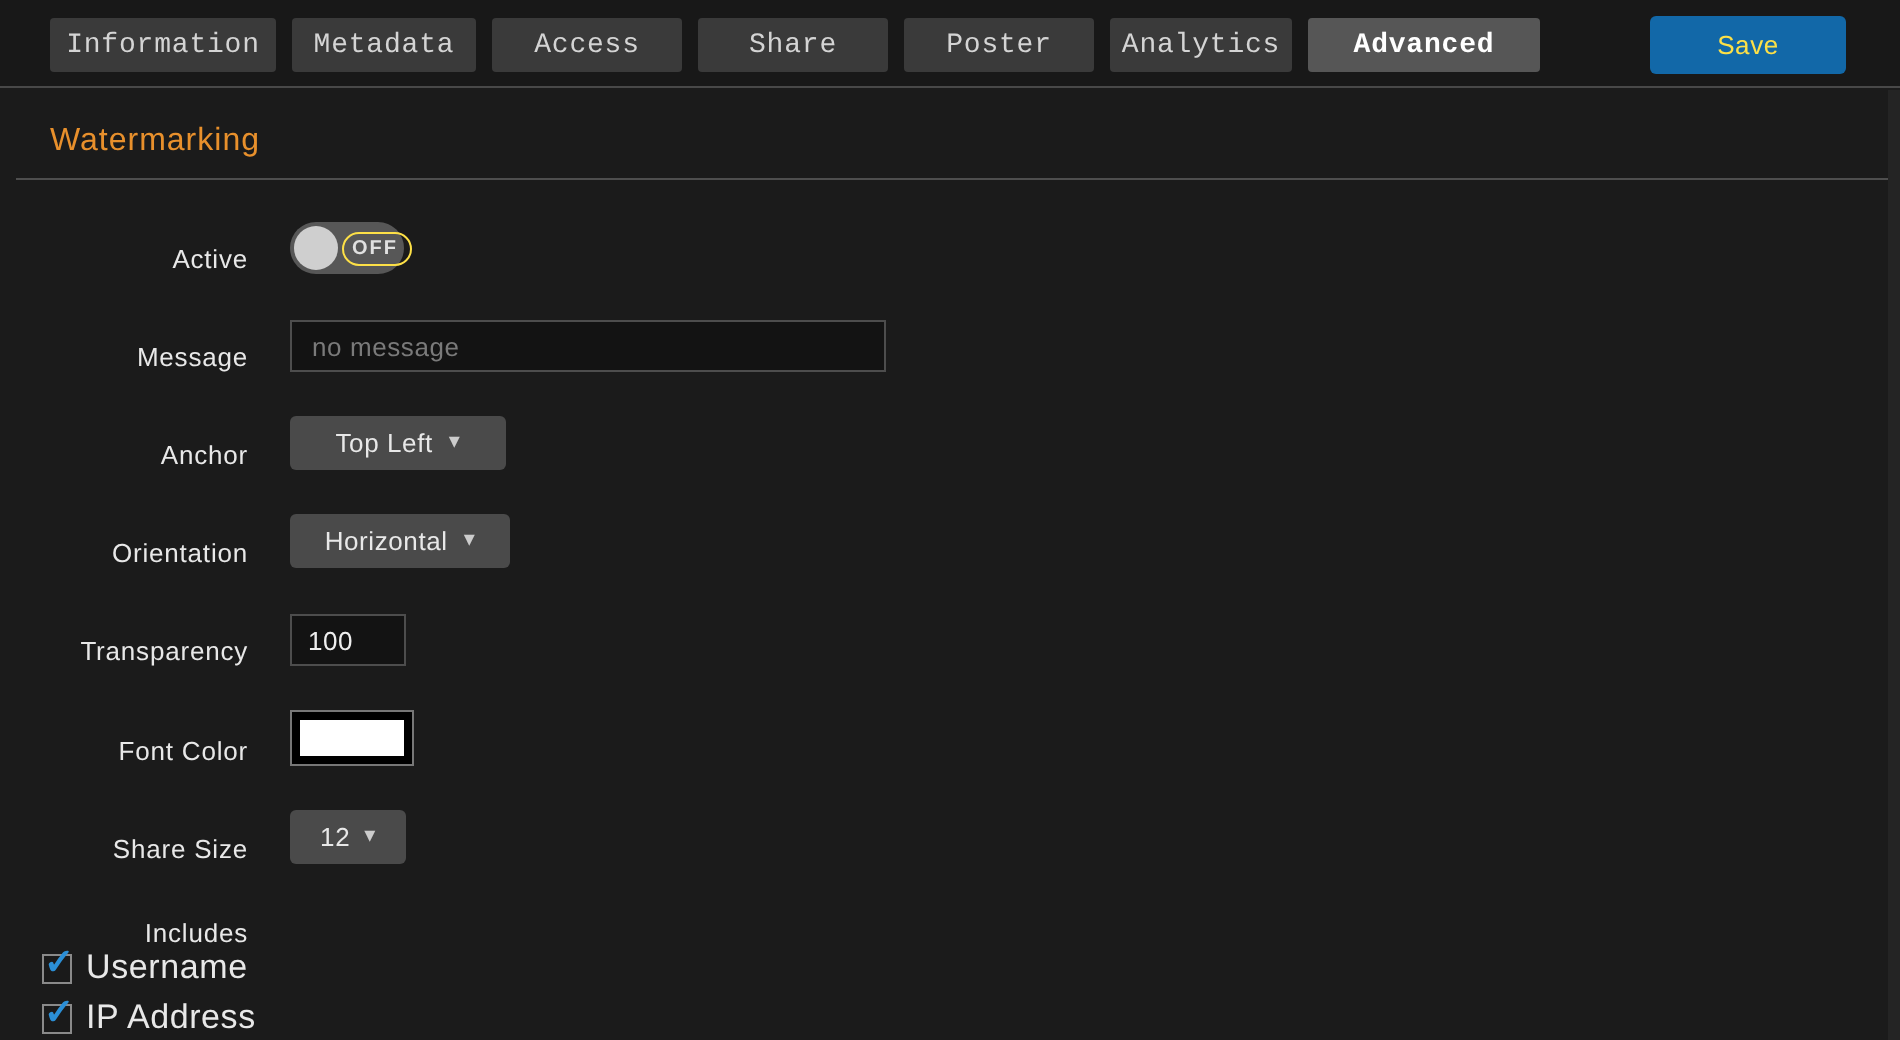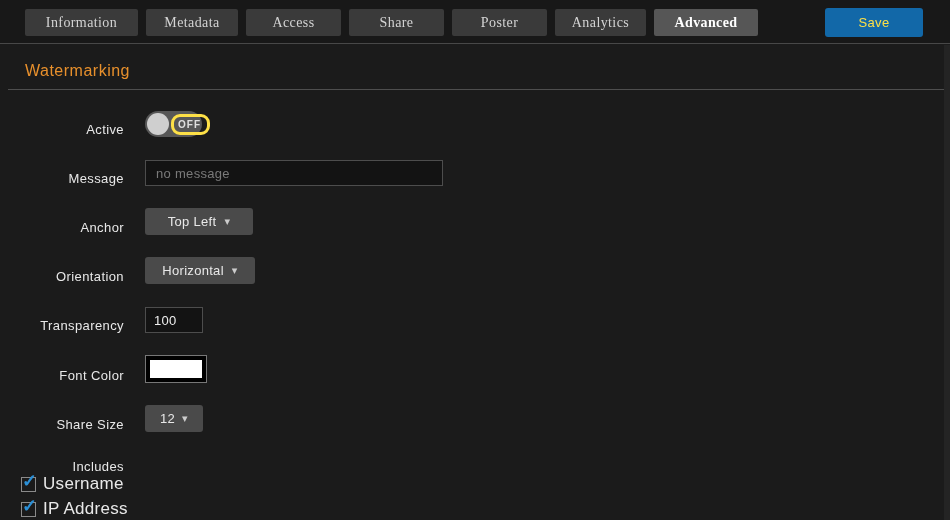--- a/index.html
+++ b/index.html
@@ -24,35 +24,35 @@
     display:flex;
     gap:8px;
     padding:9px 0 0 25px;
   }
   .tab {
     height:27px;
     background:#3a3a3a;
     color:#d4d4d4;
     border:none;
     border-radius:2px;
-    font-family:Liberation Serif, serif;
+    font-family:Liberation Mono, monospace;
     font-size:14px;
     letter-spacing:0.4px;
     display:flex;
     align-items:center;
     justify-content:center;
     cursor:pointer;
   }
   .tab:nth-child(1){ width:113px; }
   .tab:nth-child(2){ width:92px; }
   .tab:nth-child(3){ width:95px; }
   .tab:nth-child(4){ width:95px; }
   .tab:nth-child(5){ width:95px; }
   .tab:nth-child(6){ width:91px; }
-  .tab:nth-child(7){ width:104px; }
+  .tab:nth-child(7){ width:116px; }
   .tab.active {
     background:#565656;
     color:#ffffff;
     font-weight:bold;
   }
   .save-btn {
     position:absolute;
     top:8px;
     right:27px;
     width:98px;
@@ -121,21 +121,21 @@
     background:#cfcfcf;
     border-radius:50%;
     flex:none;
   }
   .toggle-state {
     margin-left:2px;
     font-size:10px;
     font-weight:bold;
     letter-spacing:1px;
     color:#e0e0e0;
-    border:3px solid #fde047;
+    border:1px solid #fde047;
     border-radius:9px;
     padding:2px 6px 2px 4px;
   }
 
   
   .txt {
     height:26px;
     background:#131313;
     border:1px solid #4d4d4d;
     color:#eeeeee;

